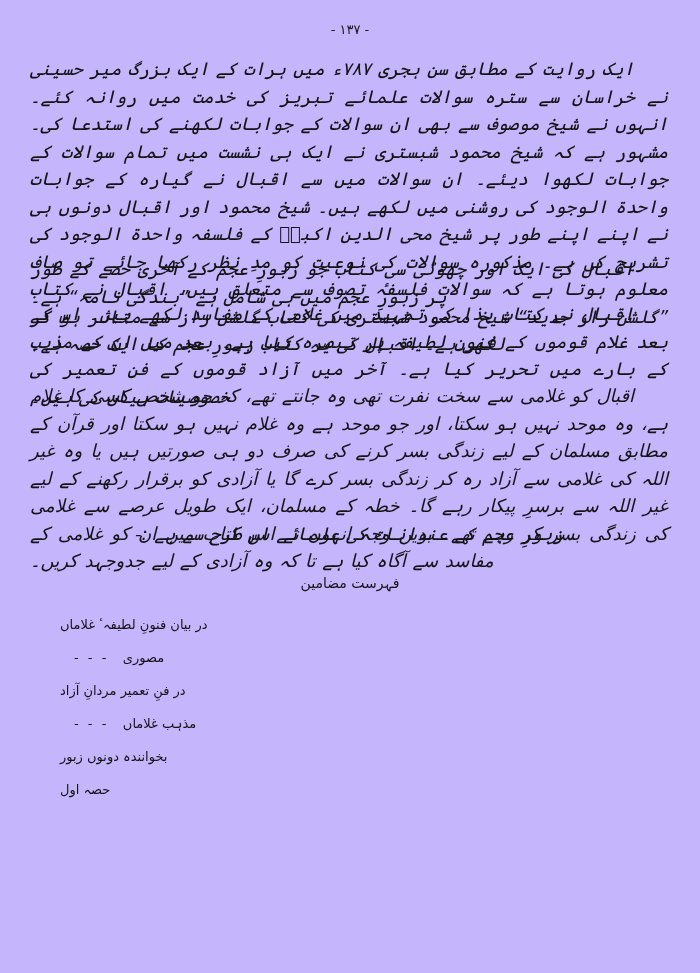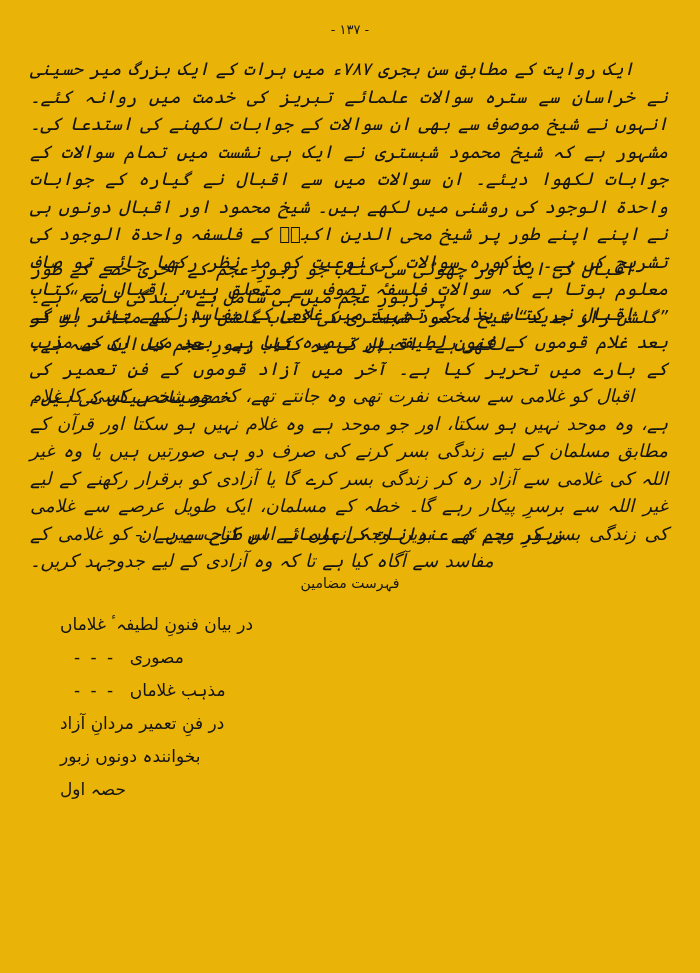--- a/index.html
+++ b/index.html
@@ -13,21 +13,21 @@
     height: 973px;
     position: relative;
     overflow: hidden;
     font-family: "DejaVu Sans", "Liberation Sans", sans-serif;
     color: #121212;
   }
 
   .page {
     position: absolute;
     inset: 0;
-    background: #eab308;
+    background: #c4b5fd;
   }
 
   
   .page-number {
     position: absolute;
     top: 22px;
     left: 0;
     right: 0;
     text-align: center;
     font-size: 13px;
@@ -87,21 +87,21 @@
   }
 
   .toc-list {
     list-style: none;
     margin: 0;
     padding: 0;
     direction: rtl;
   }
 
   .toc-item {
-    font-size: 17px;
+    font-size: 13px;
     line-height: 33px;
     color: #141414;
     padding-right: 12px;
     box-sizing: border-box;
     white-space: nowrap;
   }
 
   .toc-row {
     display: block;
     text-align: left;
@@ -149,24 +149,24 @@
     <div class="toc-title">فہرست مضامین</div>
 
     <ul class="toc-list" id="toc-list">
         <li class="toc-item">
           <span class="toc-row"><span>در بیان فنونِ لطیفہٴ غلاماں</span></span>
         </li>
         <li class="toc-item">
           <span class="toc-row sub"><span class="sub-label">مصوری</span><span class="dash-lead">- - -</span></span>
         </li>
         <li class="toc-item">
-          <span class="toc-row sub"><span class="sub-label">مذہب غلاماں</span><span class="dash-lead">- - -</span></span>
+          <span class="toc-row"><span>در فنِ تعمیر مردانِ آزاد</span></span>
         </li>
         <li class="toc-item">
-          <span class="toc-row"><span>در فنِ تعمیر مردانِ آزاد</span></span>
+          <span class="toc-row sub"><span class="sub-label">مذہب غلاماں</span><span class="dash-lead">- - -</span></span>
         </li>
         <li class="toc-item">
           <span class="toc-row"><span>بخوانندہ دونوں زبور</span></span>
         </li>
         <li class="toc-item">
           <span class="toc-row"><span>حصہ اول</span></span>
         </li>
       </ul>
   </div>
 

